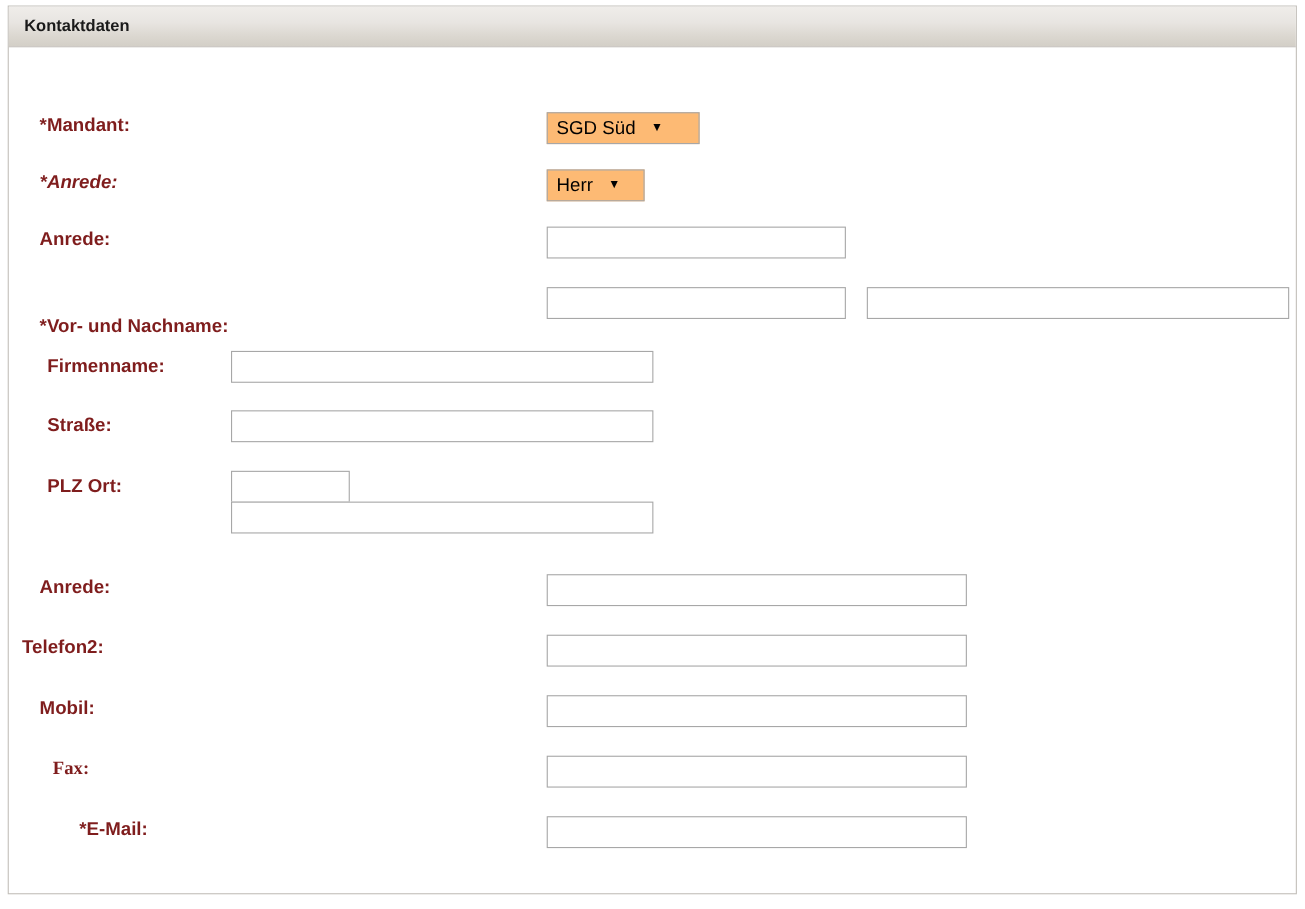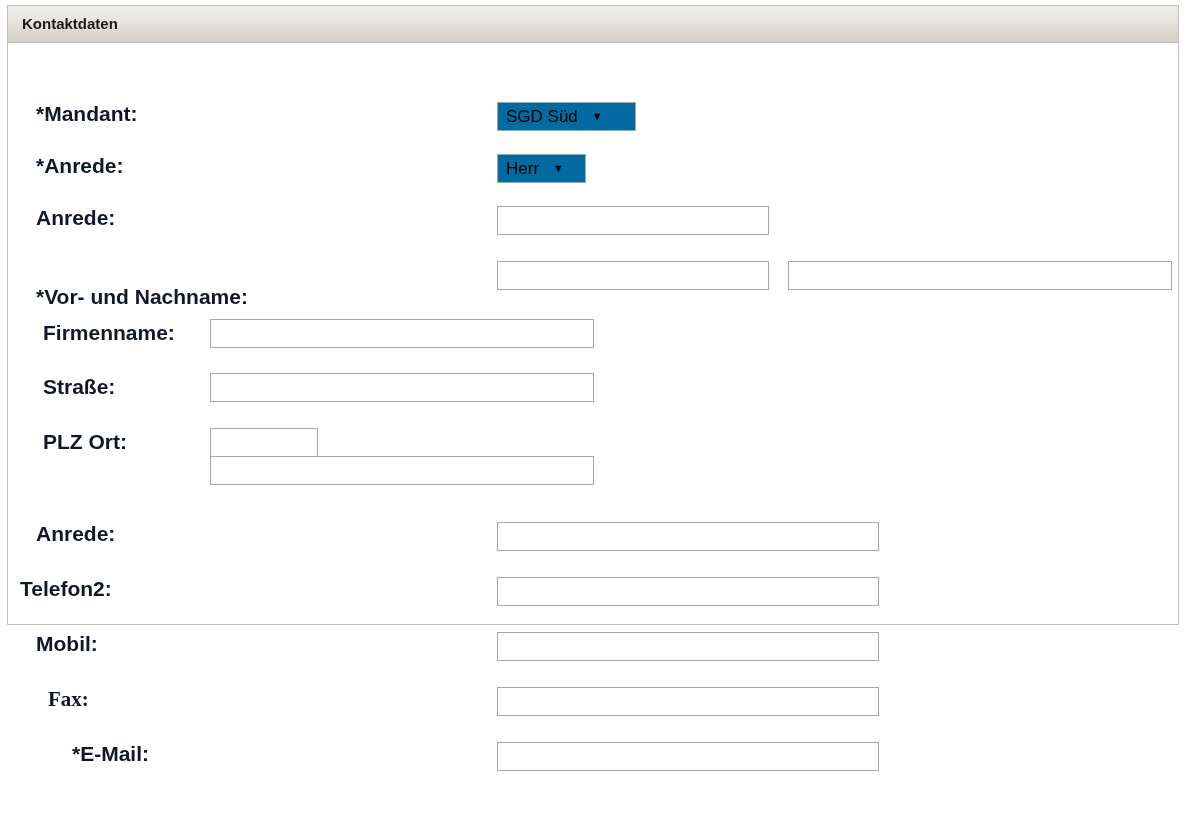--- a/index.html
+++ b/index.html
@@ -13,21 +13,21 @@
     height: 826px;
     font-family: "Liberation Sans", sans-serif;
     overflow: hidden;
   }
 
   .panel {
     position: absolute;
     left: 7px;
     top: 5px;
     width: 1172px;
-    height: 620px;
+    height: 808px;
     border: 1px solid #c2bfba;
     box-sizing: border-box;
     background: #ffffff;
   }
 
   .panel-header {
     position: absolute;
     left: 0;
     top: 0;
     width: 1170px;
@@ -49,23 +49,23 @@
   .form-area {
     position: absolute;
     left: 0;
     top: 37px;
     width: 1170px;
     height: 770px;
   }
 
   .lbl {
     position: absolute;
-    font-size: 21px;
+    font-size: 17px;
     font-weight: bold;
-    color: #0f172a;
+    color: #7f1d1d;
     white-space: nowrap;
     line-height: 20px;
   }
 
   .txt {
     position: absolute;
     box-sizing: border-box;
     height: 29px;
     background: #ffffff;
     border: 1px solid #a7a7a7;
@@ -73,21 +73,21 @@
     font-size: 15px;
     color: #000000;
     padding: 0 4px;
     outline: none;
   }
 
   .sel {
     position: absolute;
     box-sizing: border-box;
     height: 29px;
-    background: #0369a1;
+    background: #fdba74;
     border: 1px solid #a7a7a7;
     font-size: 17px;
     color: #000000;
     display: flex;
     align-items: center;
     padding: 0 8px;
     white-space: nowrap;
     cursor: default;
   }
   .sel .sel-value { margin-right: 14px; }
@@ -103,21 +103,21 @@
   </div>
 
   <div class="form-area">
 
     <div class="lbl" style="left:28px; top:61px;">*Mandant:</div>
     <div class="sel" style="left:489px; top:59px; width:139px;">
       <span class="sel-value">SGD Süd</span>
       <span class="sel-arrow">▼</span>
     </div>
 
-    <div class="lbl" style="left:28px; top:113px;">*Anrede:</div>
+    <div class="lbl" style="left:28px; top:113px;font-style:italic;">*Anrede:</div>
     <div class="sel" style="left:489px; top:111px; width:89px;">
       <span class="sel-value">Herr</span>
       <span class="sel-arrow">▼</span>
     </div>
 
     <div class="lbl" style="left:28px; top:165px;">Anrede:</div>
     <input class="txt" type="text" style="left: 489px; top: 163px; width: 272px;" placeholder="">
 
     <div class="lbl" style="left:28px; top:220px;margin-top:24px;">*Vor- und Nachname:</div>
     <input class="txt" type="text" style="left: 489px; top: 218px; width: 272px;" placeholder="">

